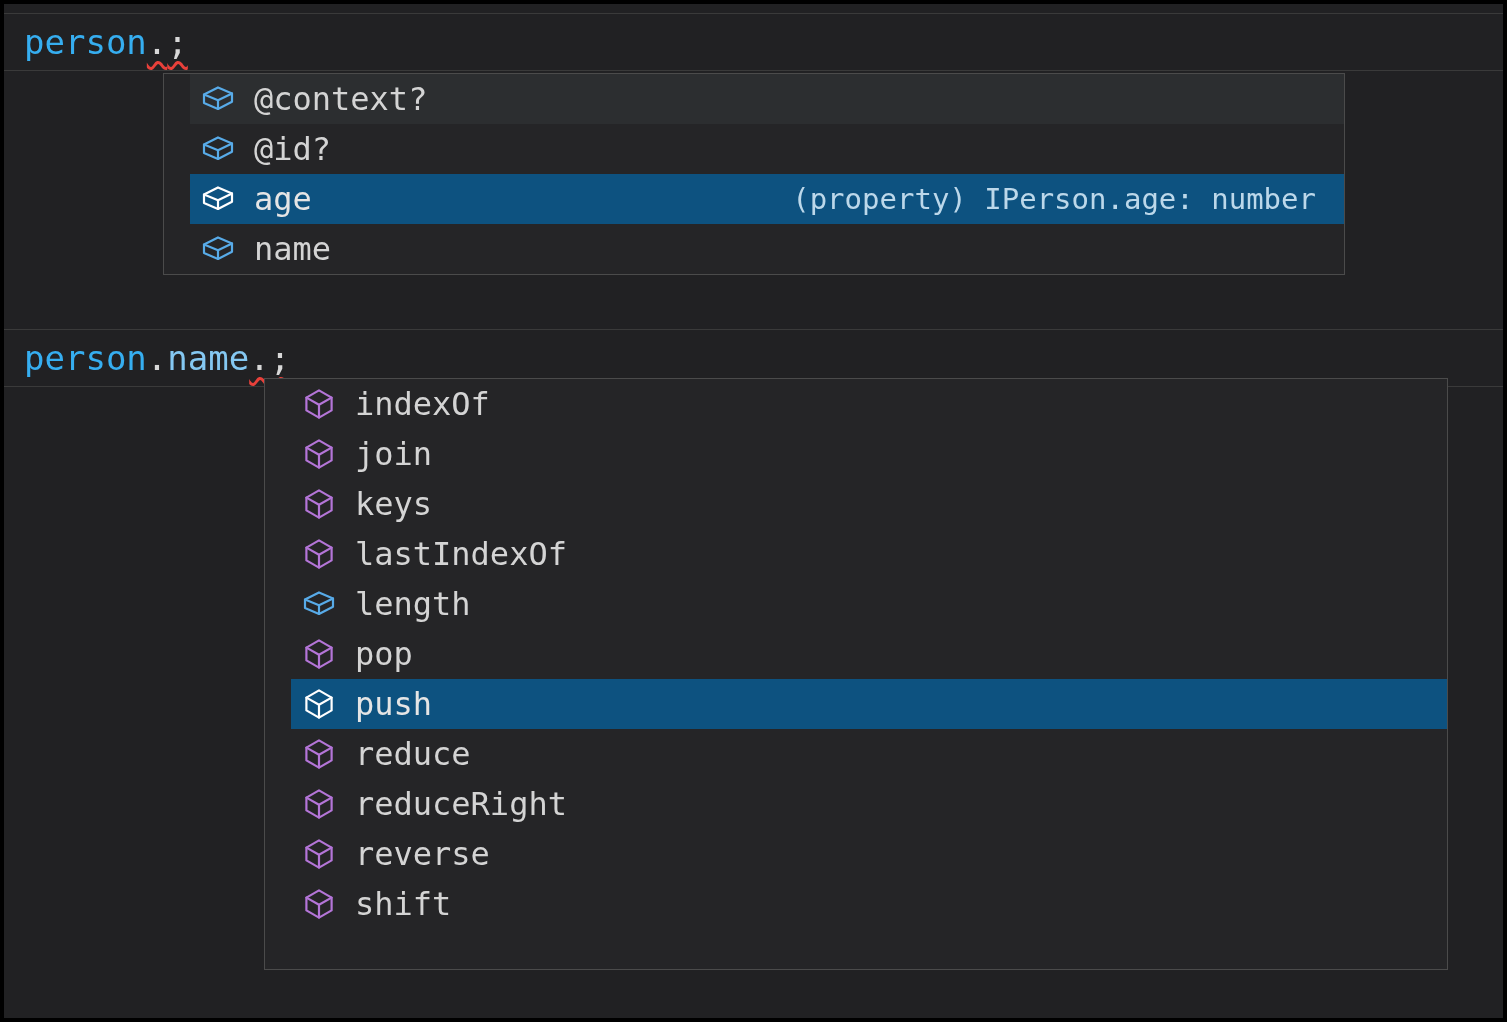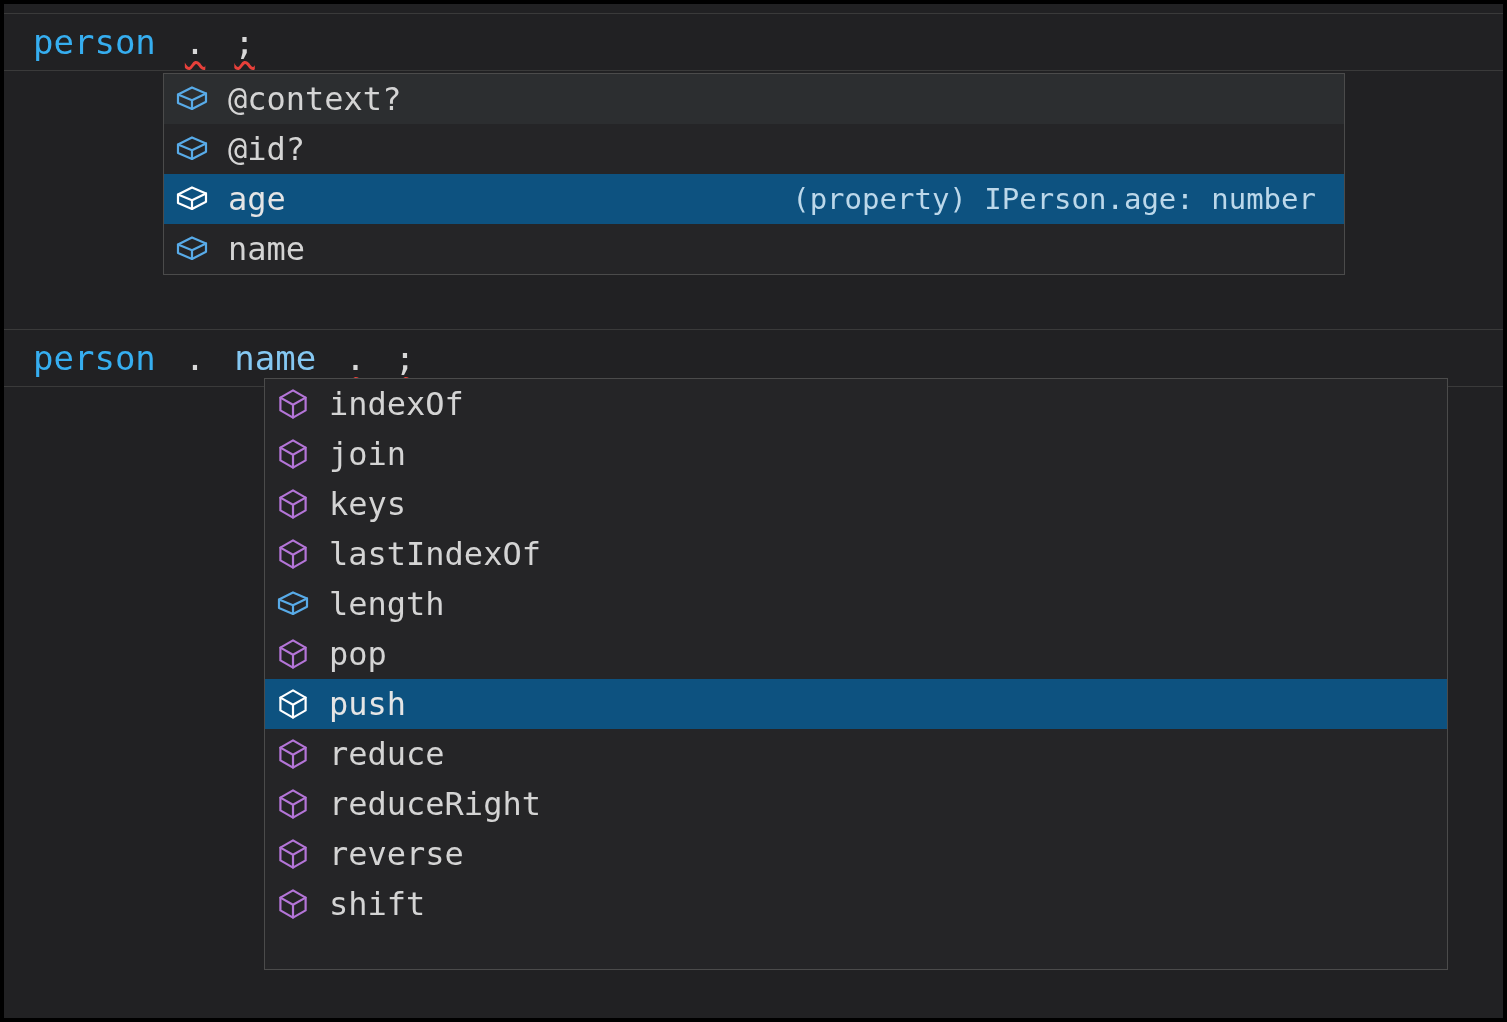--- a/index.html
+++ b/index.html
@@ -10,40 +10,41 @@
   }
   .content{
     position:absolute;left:4px;top:4px;right:4px;bottom:4px;
     background:var(--editor-background,#212123);overflow:hidden;
   }
   
   .code-line{
     position:absolute;left:0;right:0;height:58px;box-sizing:border-box;
     border-top:1px solid var(--line-highlight-border,#3a3a3a);
     border-bottom:1px solid var(--line-highlight-border,#3a3a3a);
-    display:flex;align-items:center;padding-left:29px;
-    font-size:34px;z-index:1;gap:29px;
+    display:flex;align-items:center;padding-left:20px;
+    font-size:34px;z-index:1;
   }
   #line1{top:9px;}
   #line2{top:325px;}
   .tok-var{color:var(--variable-color,#36aef0);}
   .tok-prop{color:var(--property-color,#85c8f2);}
   .tok-punct{color:var(--punctuation-color,#d8d8d8);}
   .squiggle{
     text-decoration-line:underline;
     text-decoration-style:wavy;
     text-decoration-color:var(--error-squiggle,#e8403a);
     text-decoration-thickness:2.5px;
     text-underline-offset:7px;
   }
   
   .suggest{
     position:absolute;box-sizing:border-box;z-index:5;
     background:var(--widget-background,#252527);
     border:1px solid var(--widget-border,#4b4b4b);
+    padding-left:26px;
   }
   #suggest1{left:159px;top:69px;width:1182px;height:202px;}
   #suggest2{left:260px;top:374px;width:1184px;height:592px;}
   .row{height:50px;display:flex;align-items:center;padding:0 28px 0 12px;cursor:pointer;}
   .row svg{width:32px;height:32px;flex:none;display:block;}
   .label{font-size:32px;color:var(--label-color,#d4d4d4);margin-left:20px;white-space:pre;}
   .detail{
     font-size:29px;color:var(--detail-color,#bcd8ea);
     margin-left:auto;white-space:pre;overflow:hidden;
   }

